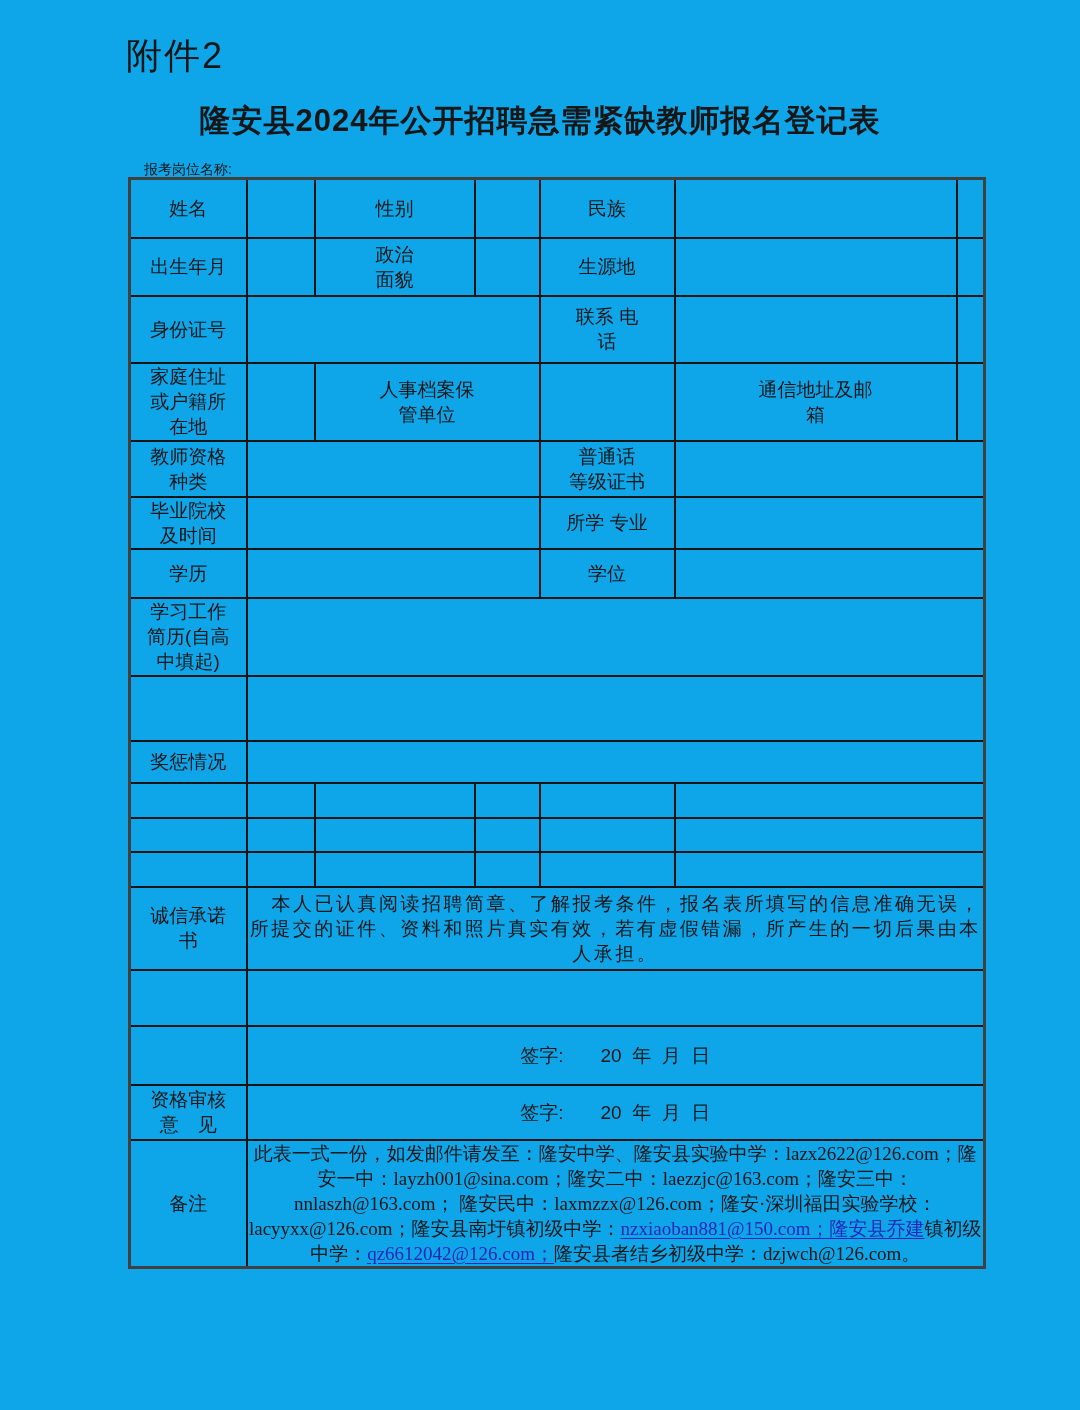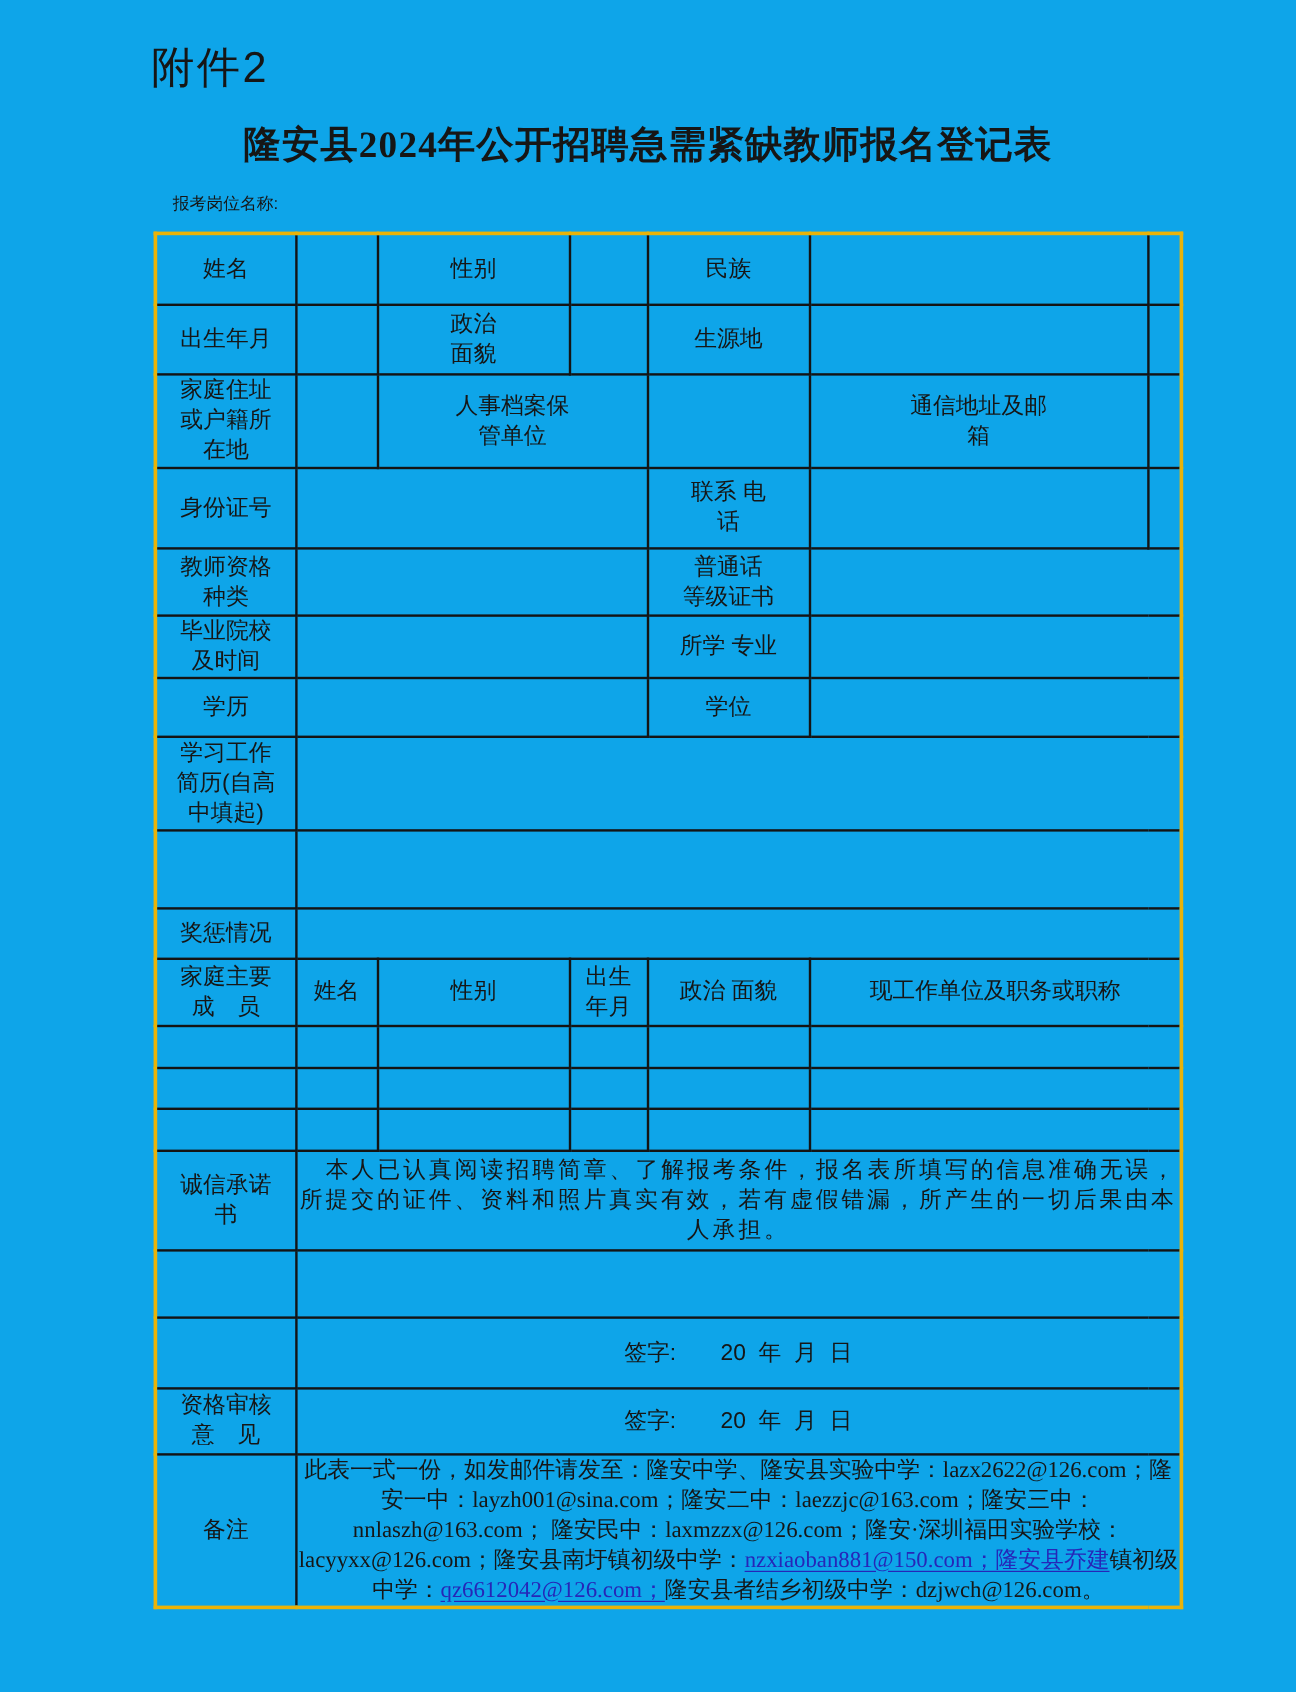--- a/index.html
+++ b/index.html
@@ -10,31 +10,31 @@
     font-family:"Liberation Sans","DejaVu Sans",sans-serif;
     color:#161616;
     overflow:hidden;
   }
   .attachment{
     position:absolute;left:126px;top:32px;
     font-size:36px;letter-spacing:2px;
   }
   .title{
     position:absolute;left:0;top:100px;width:1080px;
-    text-align:center;font-size:31px;font-weight:bold;letter-spacing:1px;font-family:Liberation Serif, serif;
+    text-align:center;font-size:31px;font-weight:bold;letter-spacing:1px;
   }
   .pos-label{
     position:absolute;left:144px;top:161px;
     font-size:14px;
   }
   table.reg{
-    position:absolute;left:128px;top:193px;
+    position:absolute;left:128px;top:177px;
     width:855px;
     border-collapse:collapse;table-layout:fixed;
-    border:3px solid #eab308;
+    border:3px solid #404040;
   }
   table.reg td{
     border:2px solid #141414;
     padding:0;
     text-align:center;vertical-align:middle;
     font-size:19px;line-height:25px;
     overflow:hidden;
   }
   .lbl{white-space:pre-line;}
   td.al{text-align:left;padding-left:8px;}
@@ -97,42 +97,42 @@
       <td><span class="lbl">出生年月</span></td>
       <td></td>
       <td><span class="lbl">政治
 面貌</span></td>
       <td></td>
       <td><span class="lbl">生源地</span></td>
       <td></td>
       <td></td>
     </tr>
 
+    <tr style="height:67px">
+      <td><span class="lbl">身份证号</span></td>
+      <td colspan="3"></td>
+      <td class="al"><span class="lbl">联系 电
+话</span></td>
+      <td></td>
+      <td></td>
+    </tr>
+
     <tr style="height:78px">
       <td><span class="lbl">家庭住址
 或户籍所
 在地</span></td>
       <td></td>
       <td colspan="2"><span class="lbl">人事档案保
 管单位</span></td>
       <td></td>
       <td><span class="lbl">通信地址及邮
 箱</span></td>
       <td></td>
     </tr>
 
-    <tr style="height:67px">
-      <td><span class="lbl">身份证号</span></td>
-      <td colspan="3"></td>
-      <td class="al"><span class="lbl">联系 电
-话</span></td>
-      <td></td>
-      <td></td>
-    </tr>
-
     <tr style="height:56px">
       <td><span class="lbl">教师资格
 种类</span></td>
       <td colspan="3"></td>
       <td><span class="lbl">普通话
 等级证书</span></td>
       <td colspan="2"></td>
     </tr>
 
     <tr style="height:52px">
@@ -160,30 +160,20 @@
     <tr style="height:65px">
       <td></td>
       <td colspan="6"></td>
     </tr>
 
     <tr style="height:42px">
       <td><span class="lbl">奖惩情况</span></td>
       <td colspan="6"></td>
     </tr>
 
-    <tr style="height:56px">
-      <td><span class="lbl">家庭主要
-成　员</span></td>
-      <td><span class="lbl">姓名</span></td>
-      <td><span class="lbl">性别</span></td>
-      <td class="al"><span class="lbl">出生
-年月</span></td>
-      <td class="al"><span class="lbl">政治 面貌</span></td>
-      <td colspan="2"><span class="lbl">现工作单位及职务或职称</span></td>
-    </tr>
 
     <tr style="height:35px">
       <td></td>
       <td></td>
       <td></td>
       <td></td>
       <td></td>
       <td colspan="2"></td>
     </tr>
     <tr style="height:34px">

